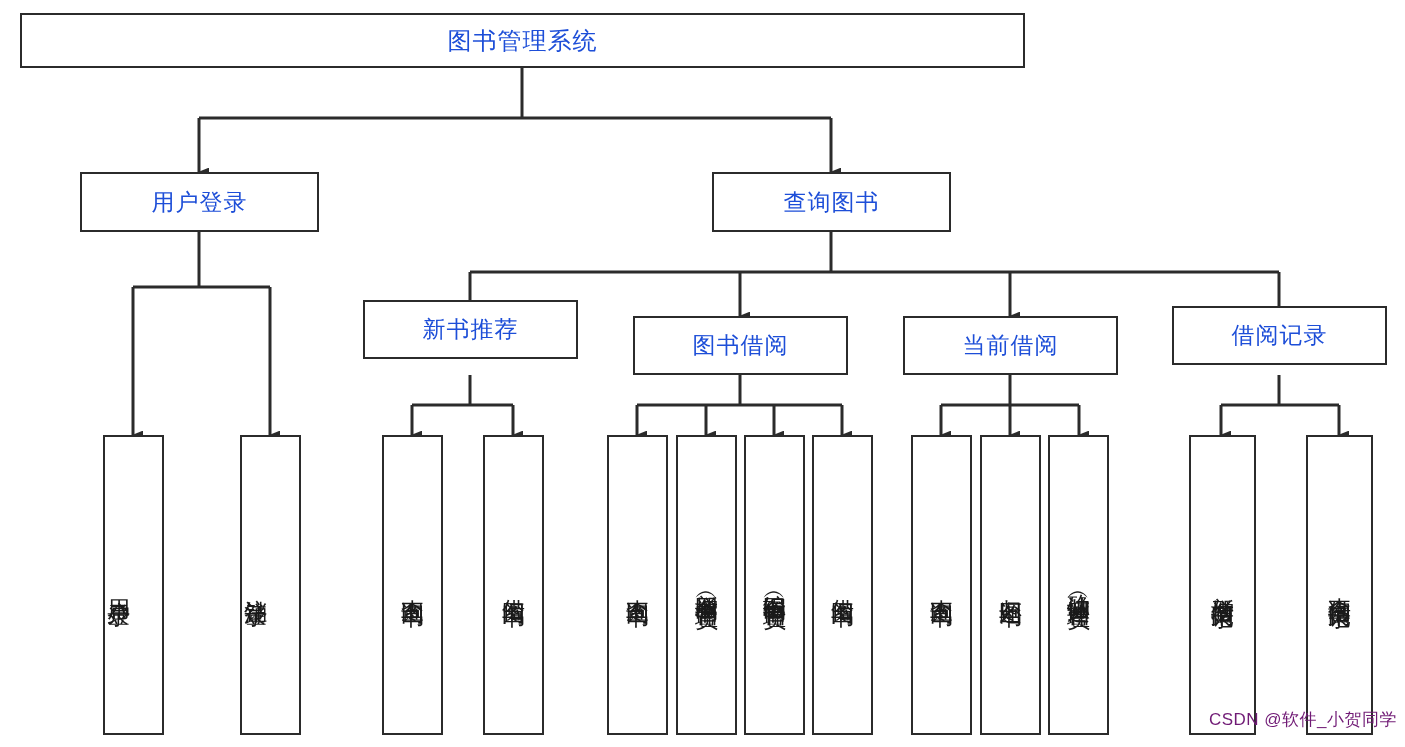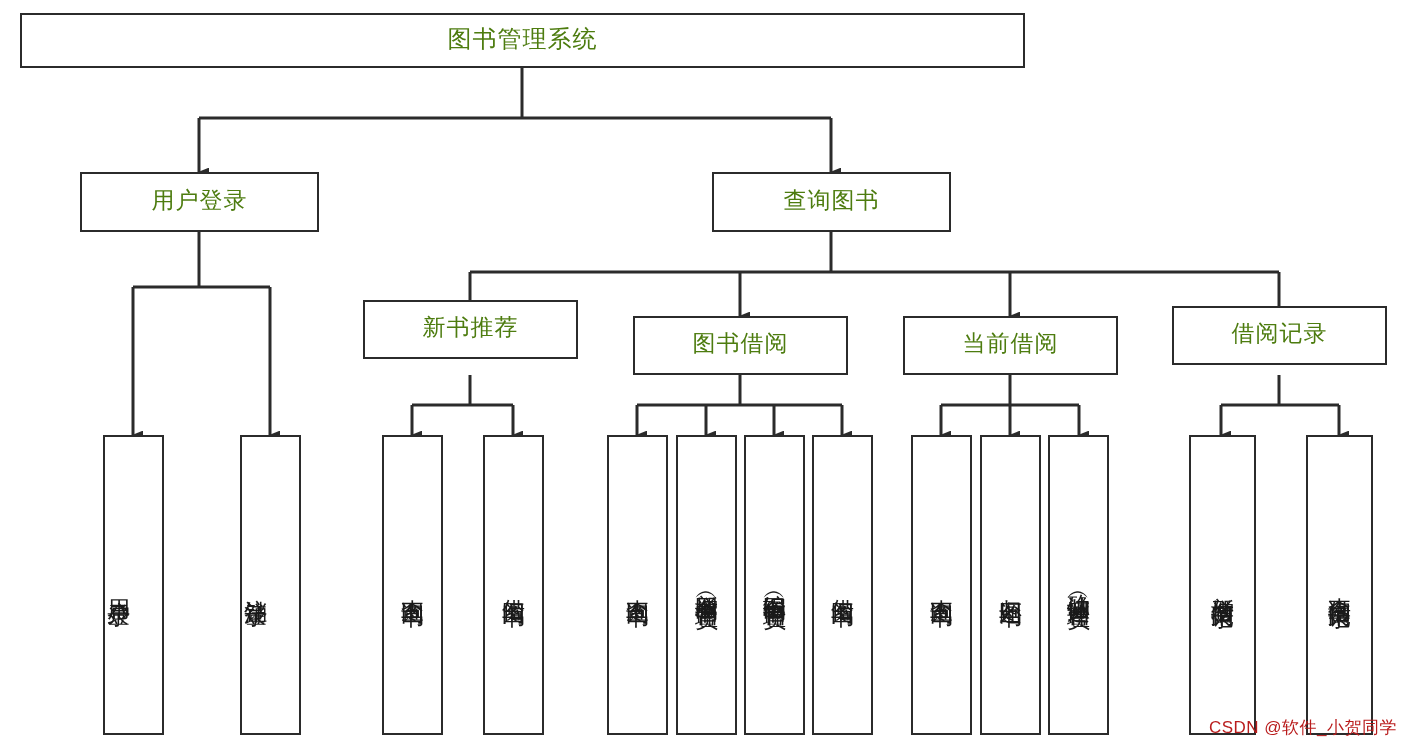--- a/index.html
+++ b/index.html
@@ -1,26 +1,26 @@
 <!DOCTYPE html>
 <html><head>
 <meta charset="utf-8">
 <style>
   html,body{margin:0;padding:0;background:#ffffff;}
   body{font-family:"Liberation Sans","DejaVu Sans",sans-serif;}
   #canvas{position:relative;width:1405px;height:747px;background:#ffffff;overflow:hidden;}
   #wires{position:absolute;left:0;top:0;width:1405px;height:747px;pointer-events:none;}
   .node{position:absolute;box-sizing:border-box;background:#ffffff;
         border:2.5px solid #2b2b2b;display:flex;align-items:center;justify-content:center;}
-  .node.h{font-size:23px;color:#4d7c0f;letter-spacing:1px;line-height:1;font-family:Liberation Mono, monospace;}
+  .node.h{font-size:23px;color:#1d4ed8;letter-spacing:1px;line-height:1;}
   .node.root{font-size:24px;}
   .node.v{writing-mode:vertical-rl;text-orientation:upright;font-size:23px;color:#1a1a1a;
           line-height:1.18;letter-spacing:2px;padding:8px 0;}
   .node.v.bottomish{align-items:flex-end;}
-  .wm{position:absolute;right:8px;bottom:8px;font-size:17px;color:#b91c1c;
+  .wm{position:absolute;right:8px;bottom:16px;font-size:17px;color:#701a75;
       letter-spacing:.5px;white-space:nowrap;}
 </style>
 </head>
 <body>
 
 <div id="canvas">
 
   <svg id="wires" viewBox="0 0 1405 747" xmlns="http://www.w3.org/2000/svg">
     <defs>
       <marker id="arw" markerWidth="9" markerHeight="11" refX="4.5" refY="10.2" orient="auto" markerUnits="userSpaceOnUse">

